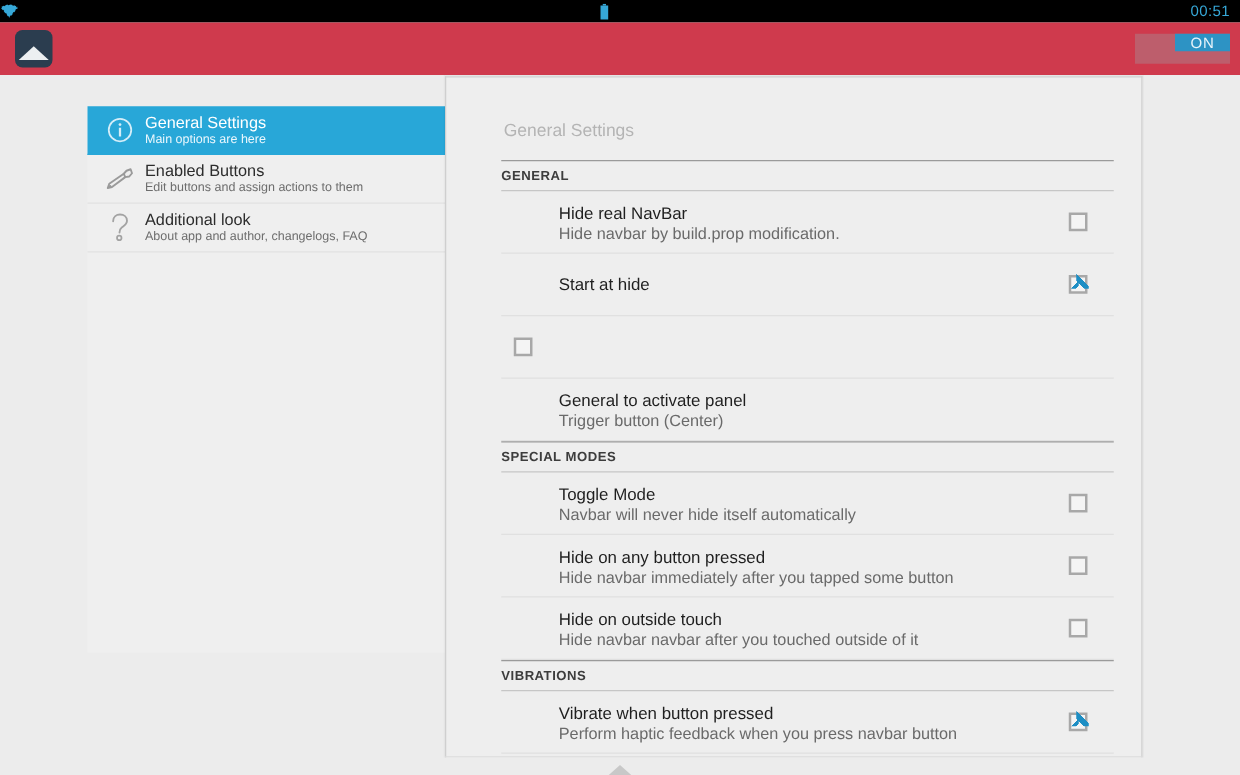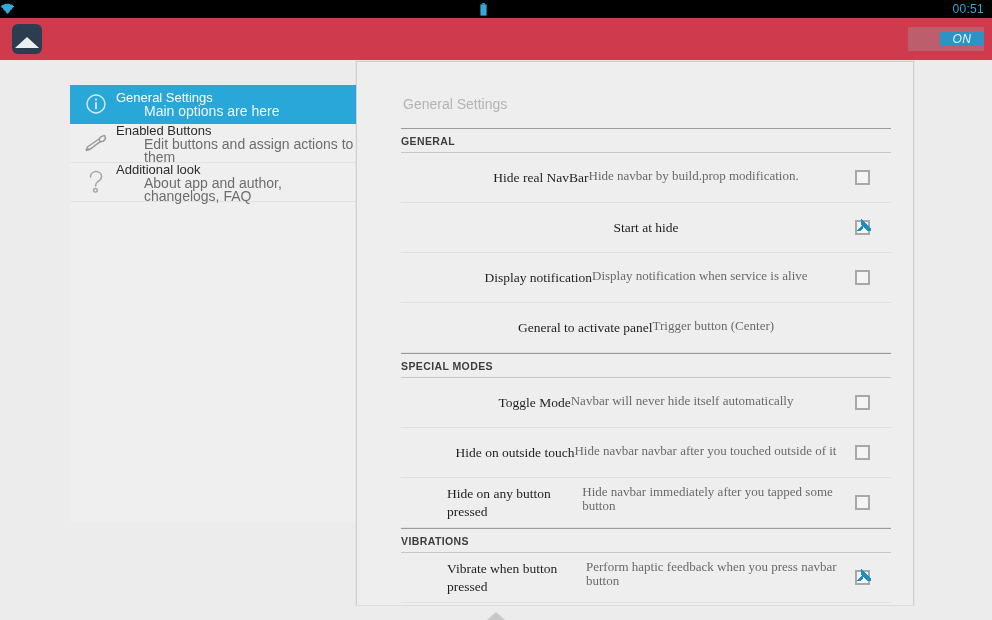--- a/index.html
+++ b/index.html
@@ -65,24 +65,23 @@
     height: 13px;
     display: block;
   }
 
   #master-toggle {
     position: absolute;
     right: 8px; top: 9px;
     width: 76px; height: 24px;
     background: #bd5e6c;
     display: flex;
-    align-items: center;
+    align-items: flex-start;
     justify-content: flex-end;
     cursor: pointer;
-    font-style: italic;
   }
   #master-toggle .thumb {
     width: 44px;
     background: #2d93c4;
     color: #e8f4fb;
     font-size: 12px;
     display: flex;
     align-items: center;
     justify-content: center;
     letter-spacing: 0.6px;
@@ -117,24 +116,23 @@
     align-items: center;
     justify-content: center;
   }
   .nav-text { display: flex; flex-direction: column; justify-content: center; padding-left: 3px; }
   .nav-title {
     font-size: 13px;
     color: #2c2c2c;
     line-height: 15px;
   }
   .nav-sub {
-    font-size: 14px;
+    font-size: 10px;
     color: #6d6d6d;
     line-height: 13px;
-    margin-left: 28px;
   }
   .nav-item.selected .nav-title { color: #ffffff; }
   .nav-item.selected .nav-sub { color: #eaf7fd; }
 
   
   #panel {
     position: absolute;
     left: 356px; top: 61px;
     width: 558px;
     height: 559px;
@@ -168,23 +166,22 @@
     margin-left: 44px;
     margin-right: 22px;
     border-bottom: 1px solid #e0e0e0;
     cursor: pointer;
   }
   .pref-row.last { border-bottom: 1px solid #e0e0e0; justify-content: space-between; }
   .pref-text {
     flex: 1 1 auto;
     padding-left: 46px;
     display: flex;
-    flex-direction: row;
+    flex-direction: column;
     justify-content: center;
-    font-family: Liberation Serif, serif;
   }
   .pref-title {
     font-size: 13.5px;
     color: #1f1f1f;
     line-height: 18px;
   }
   .pref-sub {
     font-size: 13px;
     color: #6a6a6a;
     line-height: 14px;
@@ -337,24 +334,20 @@
     <div class="pref-row">
       <span class="pref-text">
         <span class="pref-title">Start at hide</span>
       </span>
       <span class="pref-check">
         <span class="cbox checked"></span>
       </span>
     </div>
 
     <div class="pref-row">
-      <span class="pref-text">
-        <span class="pref-title">Display notification</span>
-        <span class="pref-sub">Display notification when service is alive</span>
-      </span>
       <span class="pref-check">
         <span class="cbox"></span>
       </span>
     </div>
 
     <div class="pref-row">
       <span class="pref-text">
         <span class="pref-title">General to activate panel</span>
         <span class="pref-sub">Trigger button (Center)</span>
       </span>
@@ -370,32 +363,32 @@
         <span class="pref-title">Toggle Mode</span>
         <span class="pref-sub">Navbar will never hide itself automatically</span>
       </span>
       <span class="pref-check">
         <span class="cbox"></span>
       </span>
     </div>
 
     <div class="pref-row">
       <span class="pref-text">
+        <span class="pref-title">Hide on any button pressed</span>
+        <span class="pref-sub">Hide navbar immediately after you tapped some button</span>
+      </span>
+      <span class="pref-check">
+        <span class="cbox"></span>
+      </span>
+    </div>
+
+    <div class="pref-row">
+      <span class="pref-text">
         <span class="pref-title">Hide on outside touch</span>
         <span class="pref-sub">Hide navbar navbar after you touched outside of it</span>
-      </span>
-      <span class="pref-check">
-        <span class="cbox"></span>
-      </span>
-    </div>
-
-    <div class="pref-row">
-      <span class="pref-text">
-        <span class="pref-title">Hide on any button pressed</span>
-        <span class="pref-sub">Hide navbar immediately after you tapped some button</span>
       </span>
       <span class="pref-check">
         <span class="cbox"></span>
       </span>
     </div>
 
     <div class="section-head">VIBRATIONS</div>
 
     <div class="pref-row last">
       <span class="pref-text">

